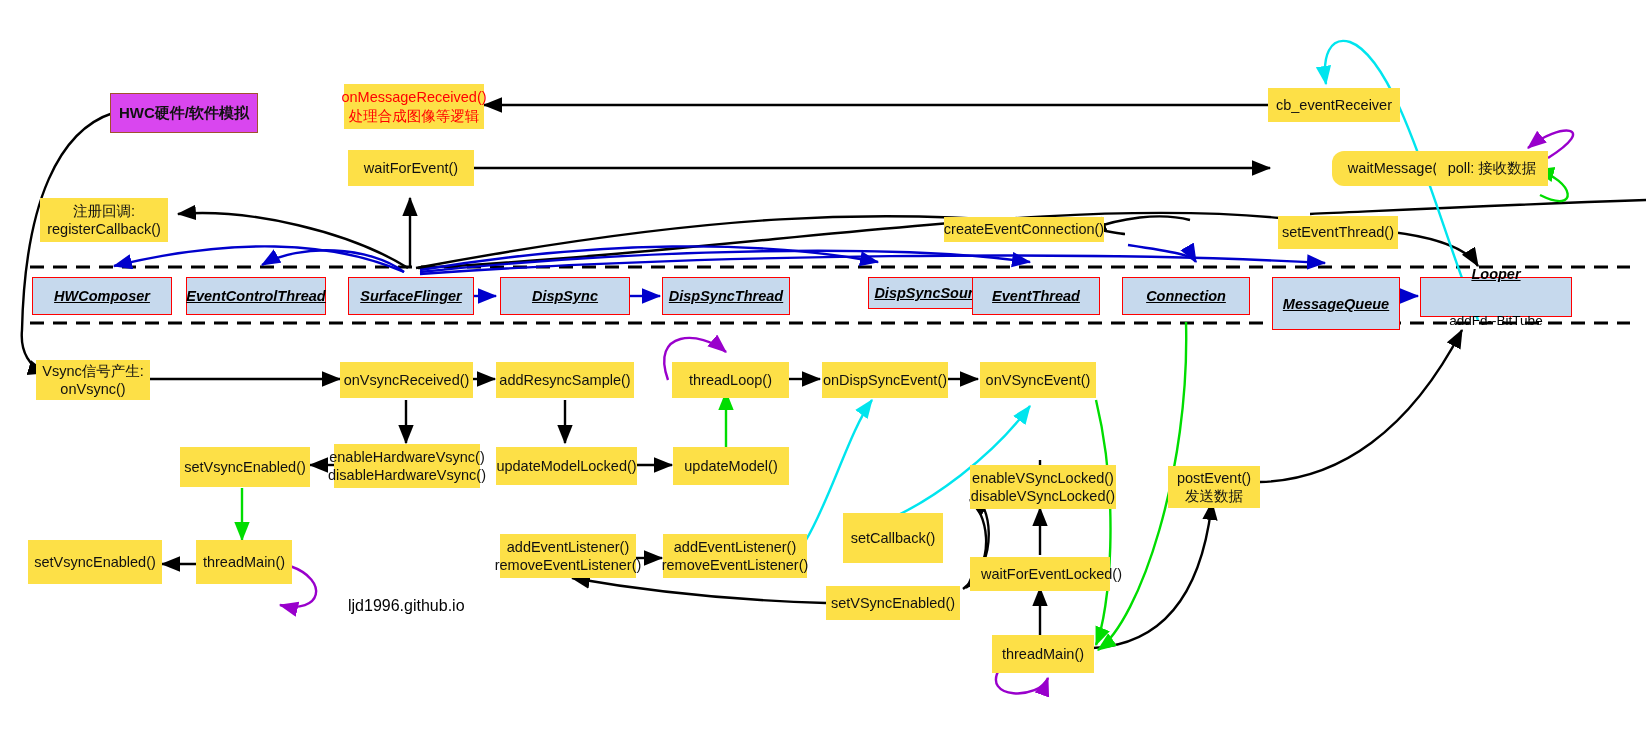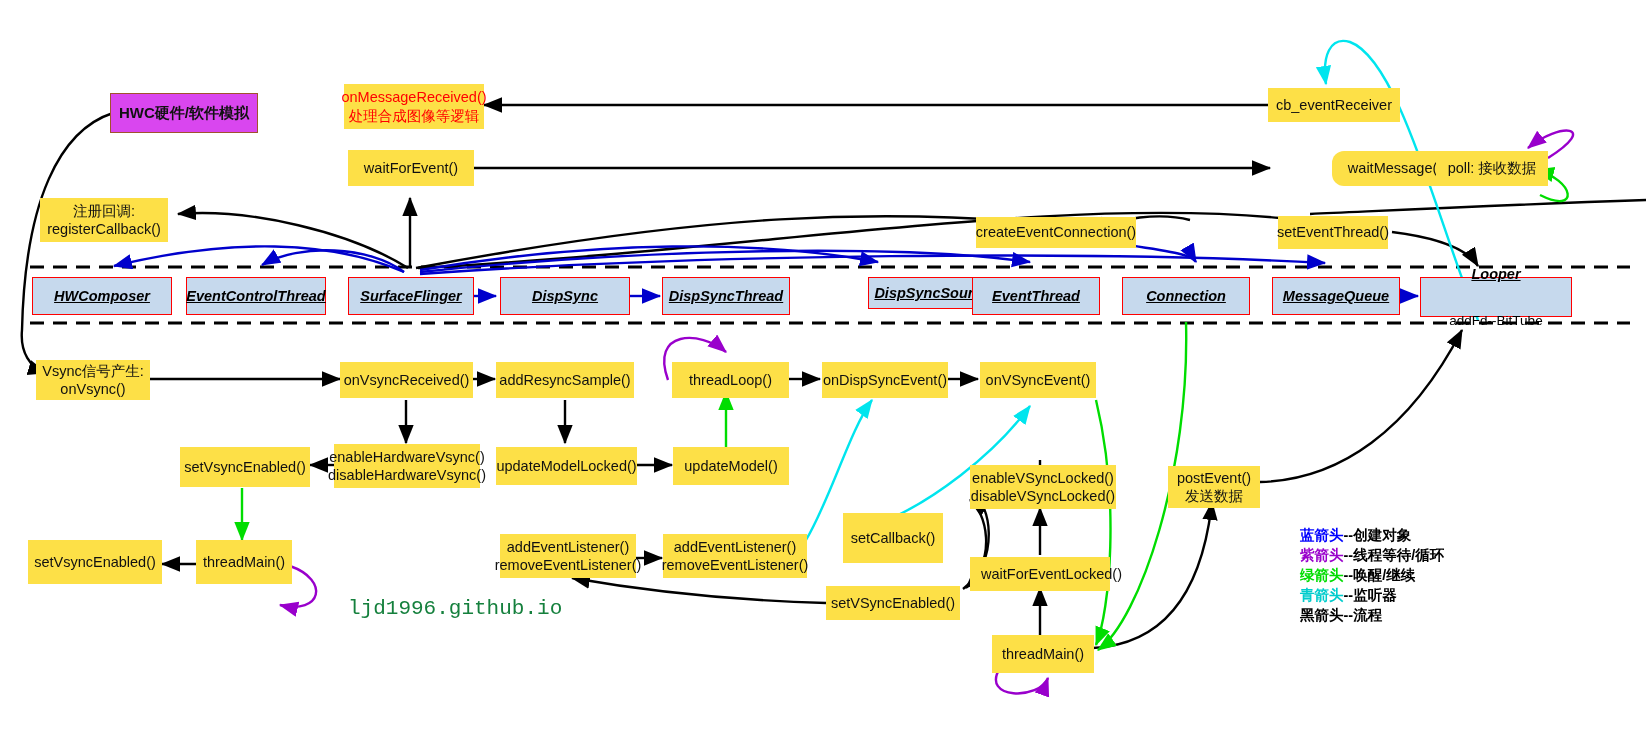--- a/index.html
+++ b/index.html
@@ -9,21 +9,21 @@
   .node{position:absolute;background:#fde047;display:flex;align-items:center;justify-content:center;
         text-align:center;font-size:14.5px;color:#111;line-height:1.25;box-sizing:border-box;padding:2px 4px;}
   .node.hwc{background:#d946ef;border:1.6px solid #a0522d;font-weight:bold;font-size:15px;}
   .node.redtxt{color:#ff0000;}
   .cls{position:absolute;background:#c6d9ed;border:1.7px solid #ff0000;box-sizing:border-box;
        display:flex;flex-direction:column;align-items:center;justify-content:center;text-align:center;}
   .cls .ttl{font-weight:bold;font-style:italic;text-decoration:underline;font-size:14.5px;color:#000;}
   .cls .sub{font-size:13.5px;color:#000;}
   .legend{position:absolute;font-size:14.5px;line-height:1.38;font-weight:bold;white-space:nowrap;}
   .legend .rest{color:#000;}
-  .wm{position:absolute;color:#15803d;font-size:21px;font-family:Liberation Mono, monospace;}
+  .wm{position:absolute;color:#000000;font-size:16px;}
 </style>
 </head>
 <body>
 
 <div id="stage">
 
   <svg class="layer" viewBox="0 0 1646 745">
     <defs>
       <marker id="ahBlack" markerWidth="9" markerHeight="9" refX="7.5" refY="3.2" orient="auto">
         <path d="M0,0 L8,3.2 L0,6.4 z" fill="#000"></path>
@@ -155,23 +155,23 @@
 
   <div class="node" style="left:40px;top:198px;width:128px;height:44px;white-space:pre-line;">注册回调:
 registerCallback()</div>
 
   <div class="node" style="left:1268px;top:88px;width:132px;height:34px;">cb_eventReceiver</div>
 
   <div class="node" style="left:1332px;top:151px;width:126px;height:35px;border-radius:12px;">waitMessage()</div>
 
   <div class="node" style="left:1436px;top:151px;width:112px;height:35px;">poll: 接收数据</div>
 
-  <div class="node" style="left:976px;top:217px;width:160px;height:31px;">createEventConnection()</div>
-
-  <div class="node" style="left:1278px;top:216px;width:110px;height:33px;">setEventThread()</div>
+  <div class="node" style="left:944px;top:217px;width:160px;height:25px;">createEventConnection()</div>
+
+  <div class="node" style="left:1278px;top:216px;width:120px;height:33px;">setEventThread()</div>
 
   <div class="cls" style="left:186px;top:277px;width:140px;height:38px;">
     <span class="ttl">EventControlThread</span>
   </div>
   <div class="cls" style="left:32px;top:277px;width:140px;height:38px;">
     <span class="ttl">HWComposer</span>
   </div>
   <div class="cls" style="left:348px;top:277px;width:126px;height:38px;">
     <span class="ttl">SurfaceFlinger</span>
   </div>
@@ -183,21 +183,21 @@
   </div>
   <div class="cls" style="left:868px;top:277px;width:128px;height:32px;">
     <span class="ttl">DispSyncSource</span>
   </div>
   <div class="cls" style="left:972px;top:277px;width:128px;height:38px;">
     <span class="ttl">EventThread</span>
   </div>
   <div class="cls" style="left:1122px;top:277px;width:128px;height:38px;">
     <span class="ttl">Connection</span>
   </div>
-  <div class="cls" style="left:1272px;top:277px;width:128px;height:38px;">
+  <div class="cls" style="left:1272px;top:277px;width:128px;height:53px;">
     <span class="ttl">MessageQueue</span>
   </div>
   <div class="cls" style="left:1420px;top:277px;width:152px;height:40px;gap:31px;">
     <span class="ttl">Looper</span>
     <span class="sub">addFd--BitTube</span>
   </div>
 
   <div class="node" style="left:36px;top:360px;width:114px;height:40px;white-space:pre-line;">Vsync信号产生:
 onVsync()</div>
 
@@ -239,31 +239,14 @@
   <div class="node" style="left:843px;top:513px;width:100px;height:50px;">setCallback()</div>
 
   <div class="node" style="left:970px;top:557px;width:140px;height:34px;padding-left:27px;">waitForEventLocked()</div>
 
   <div class="node" style="left:826px;top:586px;width:134px;height:34px;">setVSyncEnabled()</div>
 
   <div class="node" style="left:992px;top:635px;width:102px;height:38px;">threadMain()</div>
 
   <div class="wm" style="left:348px;top:597px;">ljd1996.github.io</div>
 
-  <div class="legend" style="left:1300px;top:525px;">
-    <div>
-      <span style="color:#0000ff">蓝箭头</span><span class="rest">--创建对象</span>
-    </div>
-    <div>
-      <span style="color:#9900cc">紫箭头</span><span class="rest">--线程等待/循环</span>
-    </div>
-    <div>
-      <span style="color:#00dd00">绿箭头</span><span class="rest">--唤醒/继续</span>
-    </div>
-    <div>
-      <span style="color:#00cccc">青箭头</span><span class="rest">--监听器</span>
-    </div>
-    <div>
-      <span style="color:#000000">黑箭头</span><span class="rest">--流程</span>
-    </div>
-  </div>
 
 </div>
 
 </body></html>

